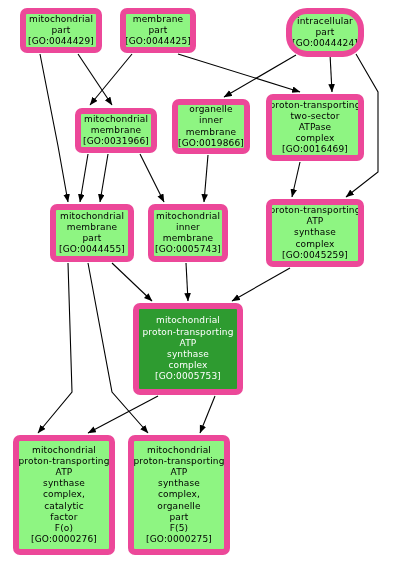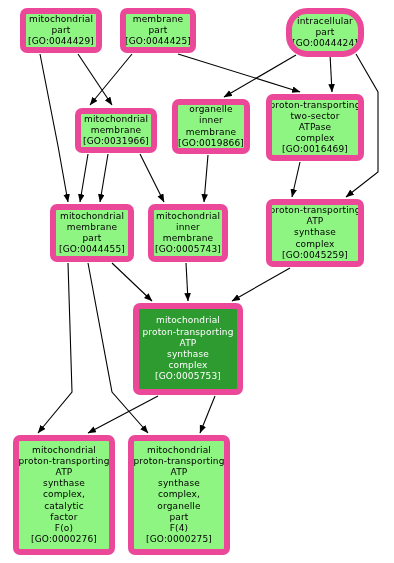--- a/index.html
+++ b/index.html
@@ -161,17 +161,17 @@
         <span class="ln">[GO:0000276]</span>
       </div>
       <div class="node normal" style="left: 128px; top: 435px; width: 102px; height: 120px;">
         <span class="ln">mitochondrial</span>
         <span class="ln">proton-transporting</span>
         <span class="ln">ATP</span>
         <span class="ln">synthase</span>
         <span class="ln">complex,</span>
         <span class="ln">organelle</span>
         <span class="ln">part</span>
-        <span class="ln">F(4)</span>
+        <span class="ln">F(5)</span>
         <span class="ln">[GO:0000275]</span>
       </div>
     </div>
 </div>
 
 </body></html>

